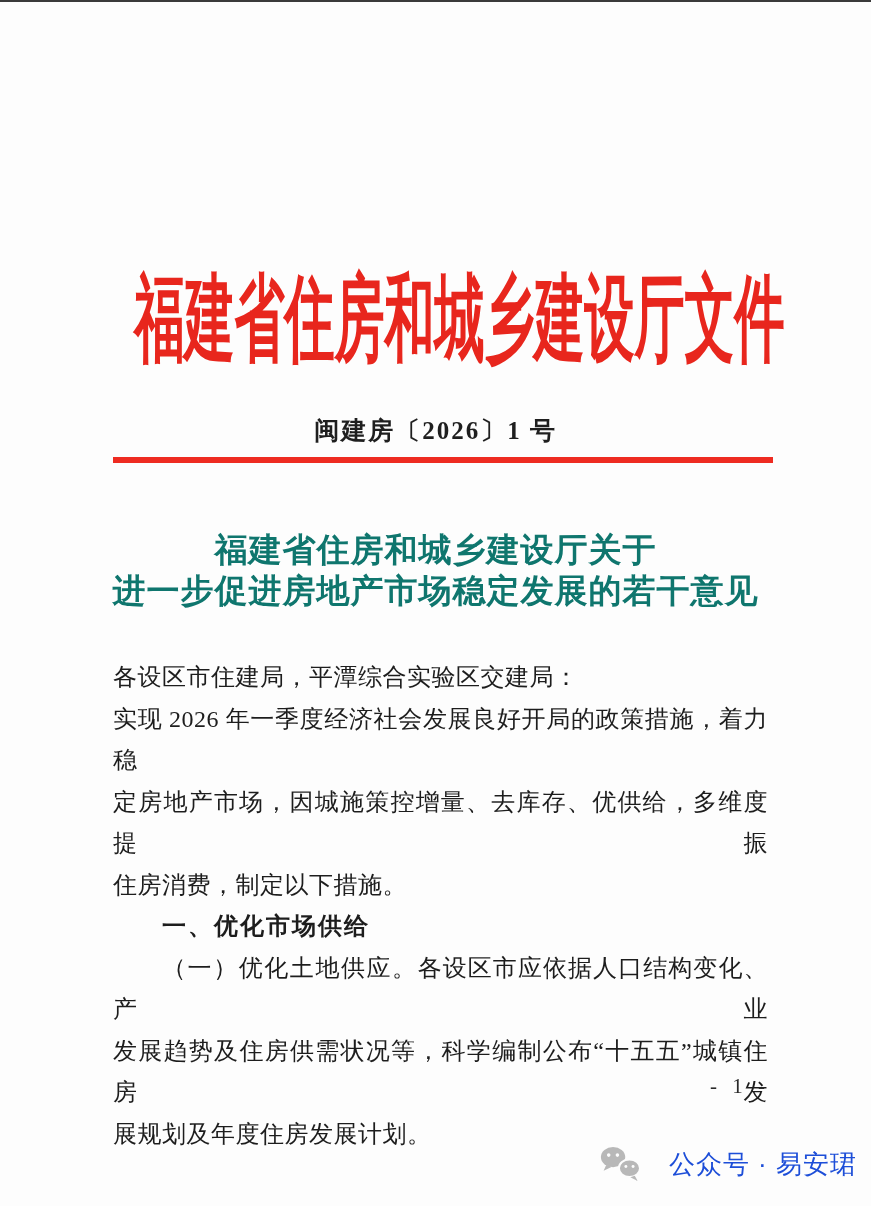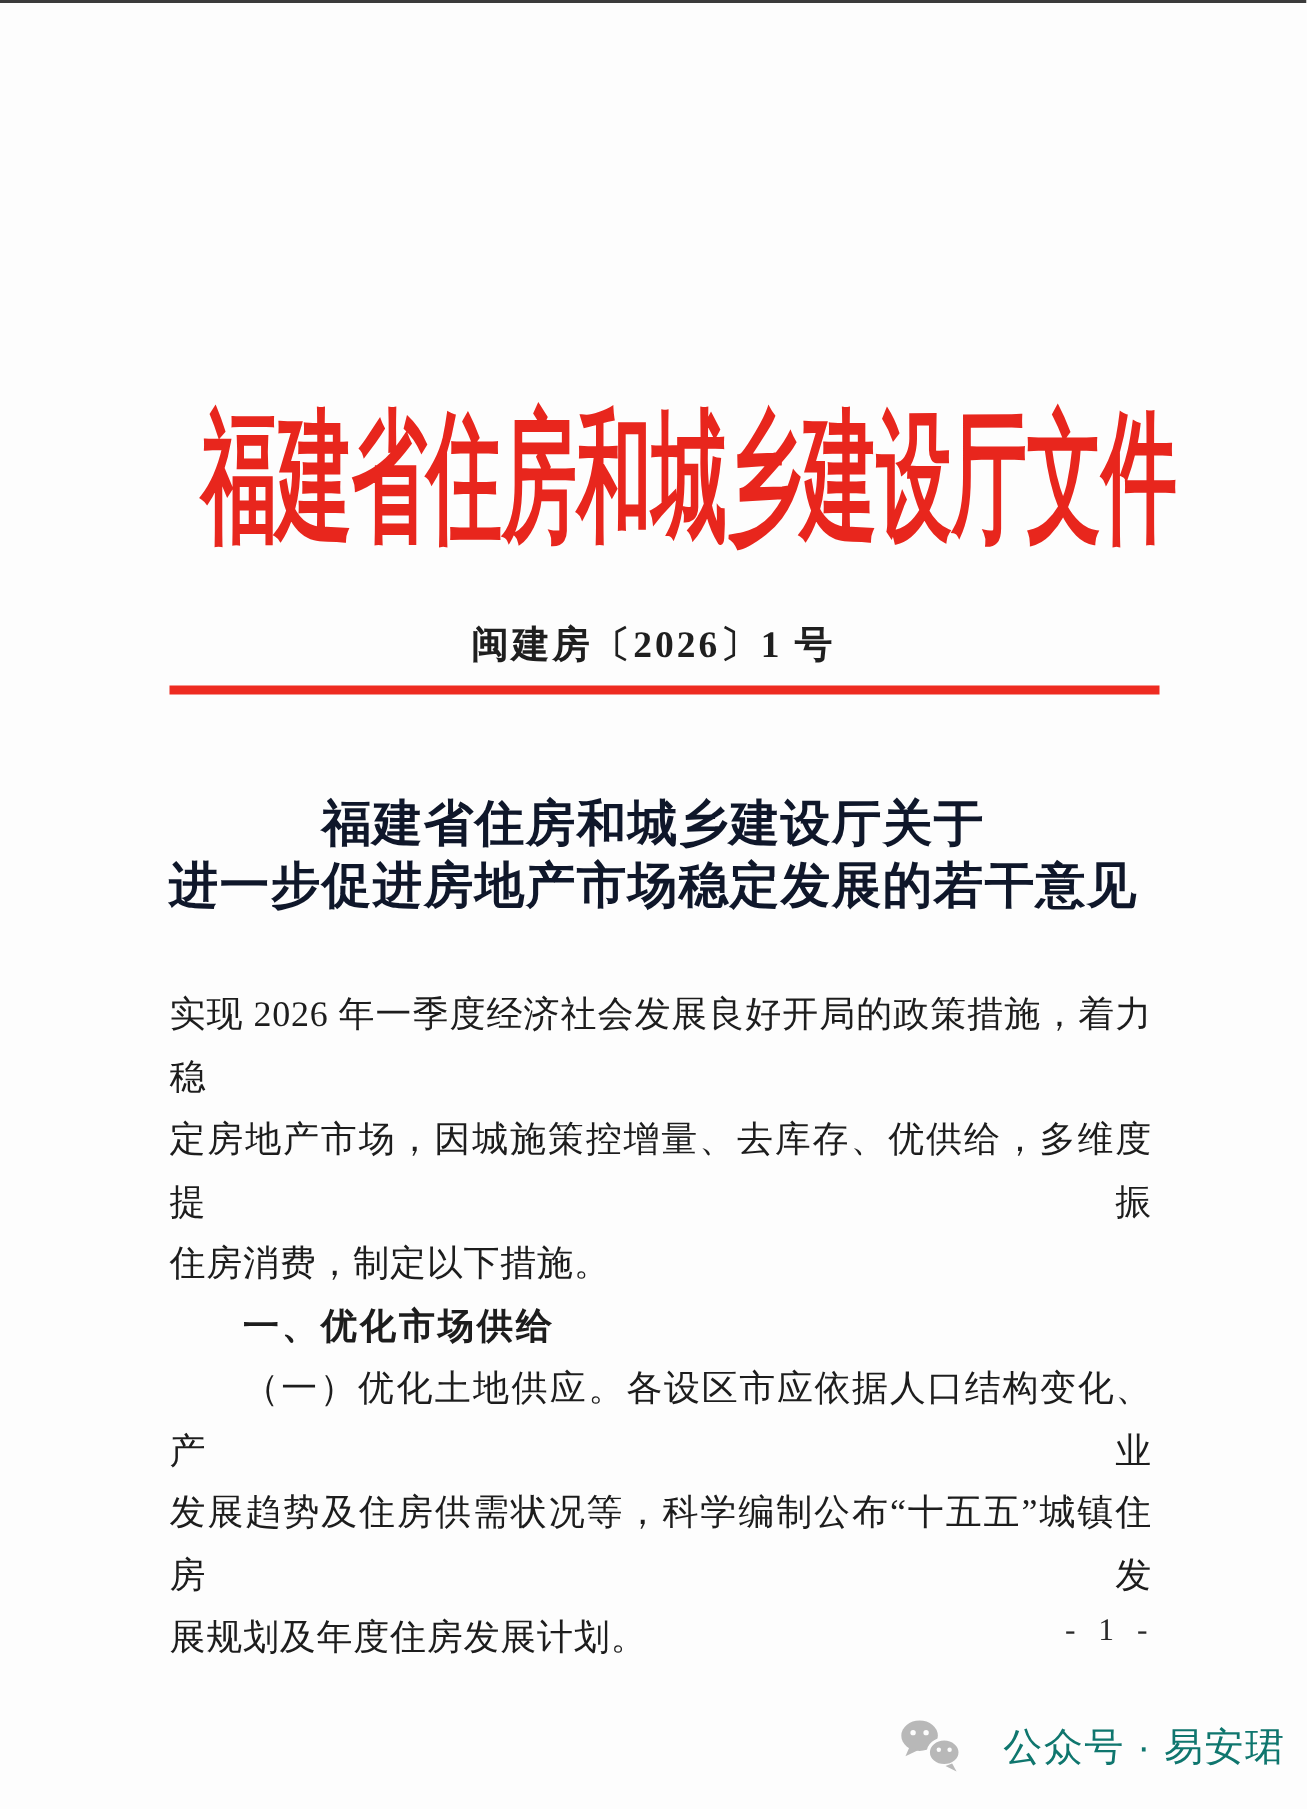--- a/index.html
+++ b/index.html
@@ -51,21 +51,21 @@
     background: #ee2b21;
   }
   
   .doc-title {
     position: absolute; top: 530px; left: 0;
     width: 100%;
     text-align: center;
     font-weight: bold;
     font-size: 33px;
     line-height: 41px;
-    color: #0f172a;
+    color: #0f766e;
     letter-spacing: 1px;
   }
   
   .doc-body {
     position: absolute; top: 657px; left: 113px;
     width: 655px;
     font-size: 24px;
     color: #1d1d1d;
   }
   .line {
@@ -88,21 +88,21 @@
     width: 657px;
     text-align: right;
     font-size: 21px;
     letter-spacing: 5px;
     color: #2a2a2a;
   }
   
   .watermark {
     position: absolute; top: 1146px; right: 14px;
     display: flex; align-items: flex-end; gap: 26px;
-    color: #0f766e;
+    color: #1d4ed8;
   }
   .watermark .wm-text {
     font-family: "Liberation Sans", "DejaVu Sans", sans-serif;
     font-size: 26px;
     letter-spacing: 1px;
   }
   .wm-icon { display: block; }
 </style>
 </head>
 <body>
@@ -116,20 +116,21 @@
 <div class="doc-number">闽建房〔2026〕1 号</div>
 
 <div class="red-line"></div>
 
 <div class="doc-title">
   <div>福建省住房和城乡建设厅关于</div>
   <div>进一步促进房地产市场稳定发展的若干意见</div>
 </div>
 
 <div class="doc-body" id="body-lines">
+    <div class="line"><span class="s-normal">各设区市住建局，平潭综合实验区交建局：</span></div>
     <div class="line justify"><span class="s-normal">实现 2026 年一季度经济社会发展良好开局的政策措施，着力稳</span></div>
     <div class="line justify"><span class="s-normal">定房地产市场，因城施策控增量、去库存、优供给，多维度提振</span></div>
     <div class="line"><span class="s-normal">住房消费，制定以下措施。</span></div>
     <div class="line indent"><span class="s-hei">一、优化市场供给</span></div>
     <div class="line indent justify"><span class="s-kai">（一）优化土地供应。</span><span class="s-normal">各设区市应依据人口结构变化、产业</span></div>
     <div class="line justify"><span class="s-normal">发展趋势及住房供需状况等，科学编制公布“十五五”城镇住房发</span></div>
     <div class="line"><span class="s-normal">展规划及年度住房发展计划。</span></div>
   </div>
 
 <div class="page-number">- 1 -</div>

